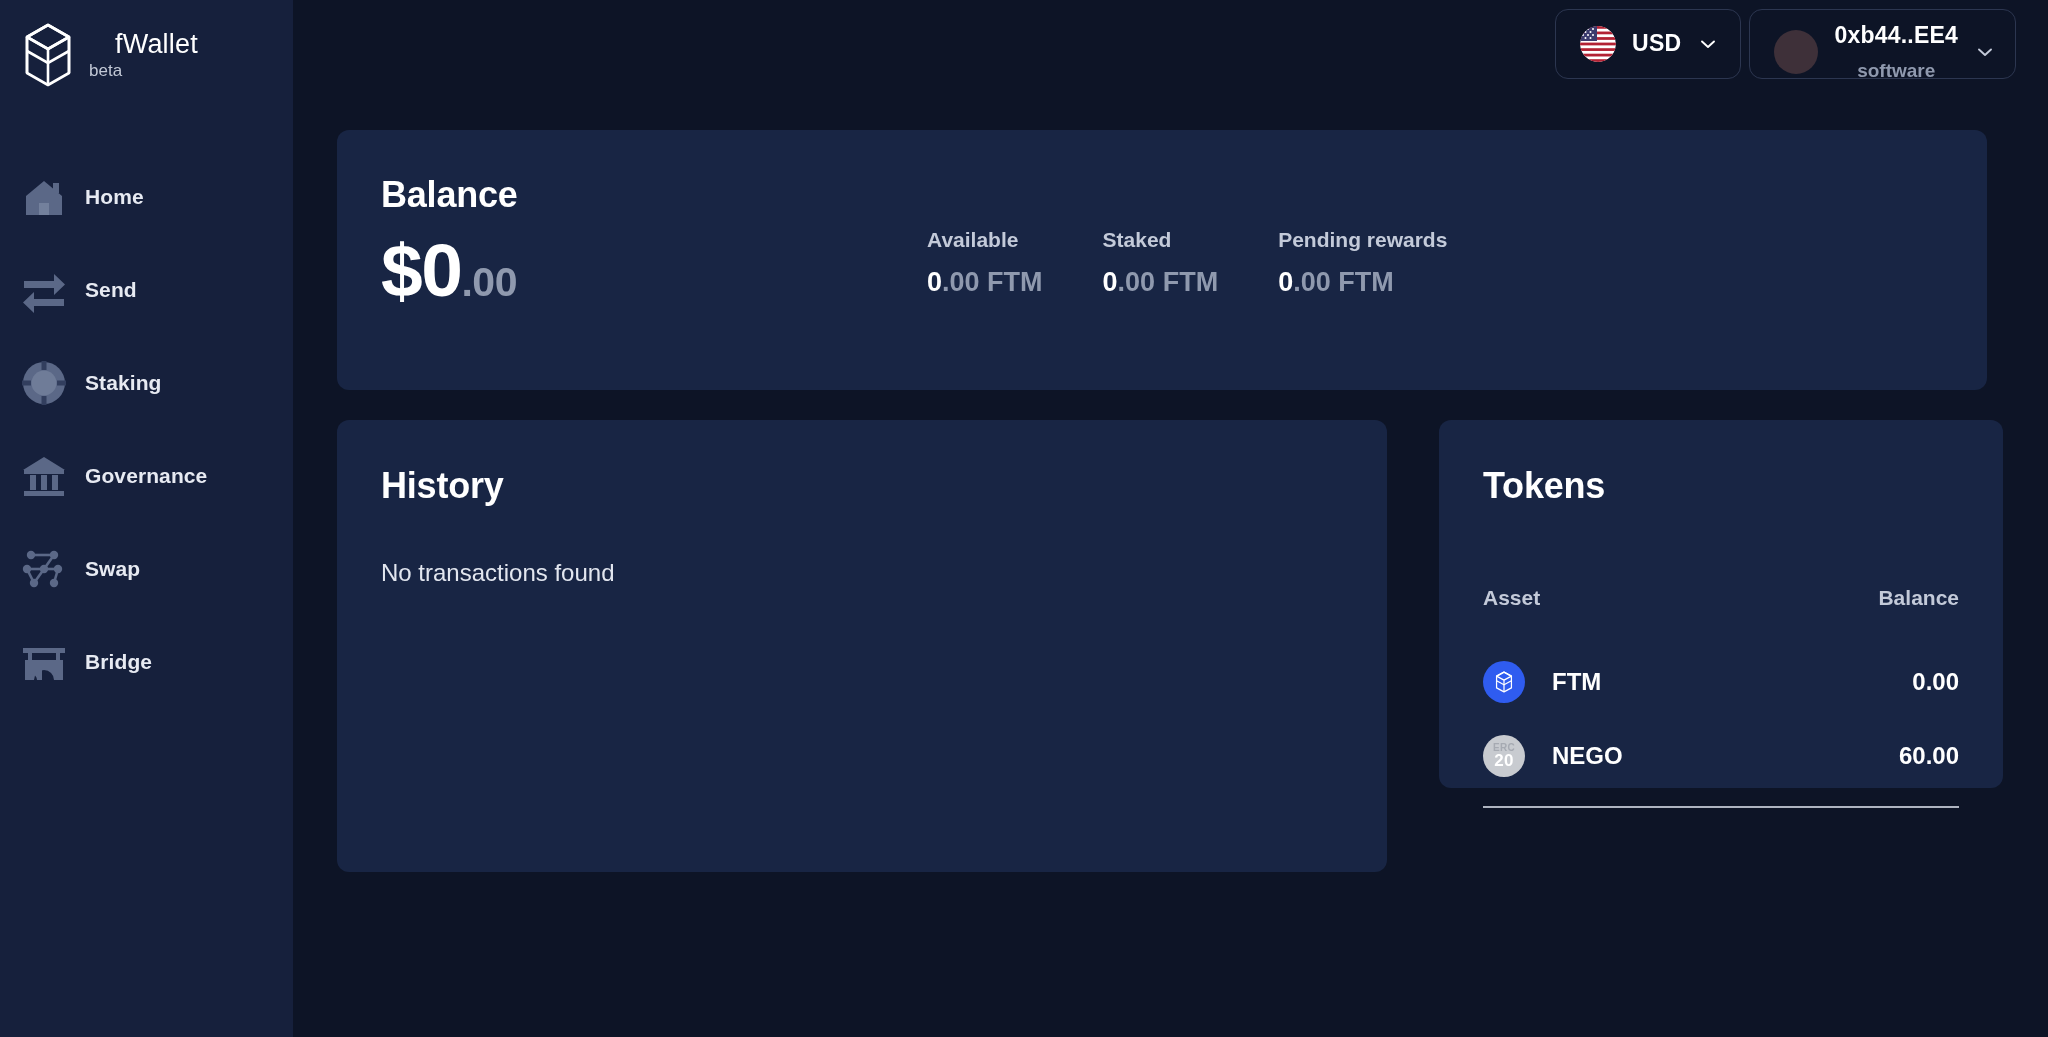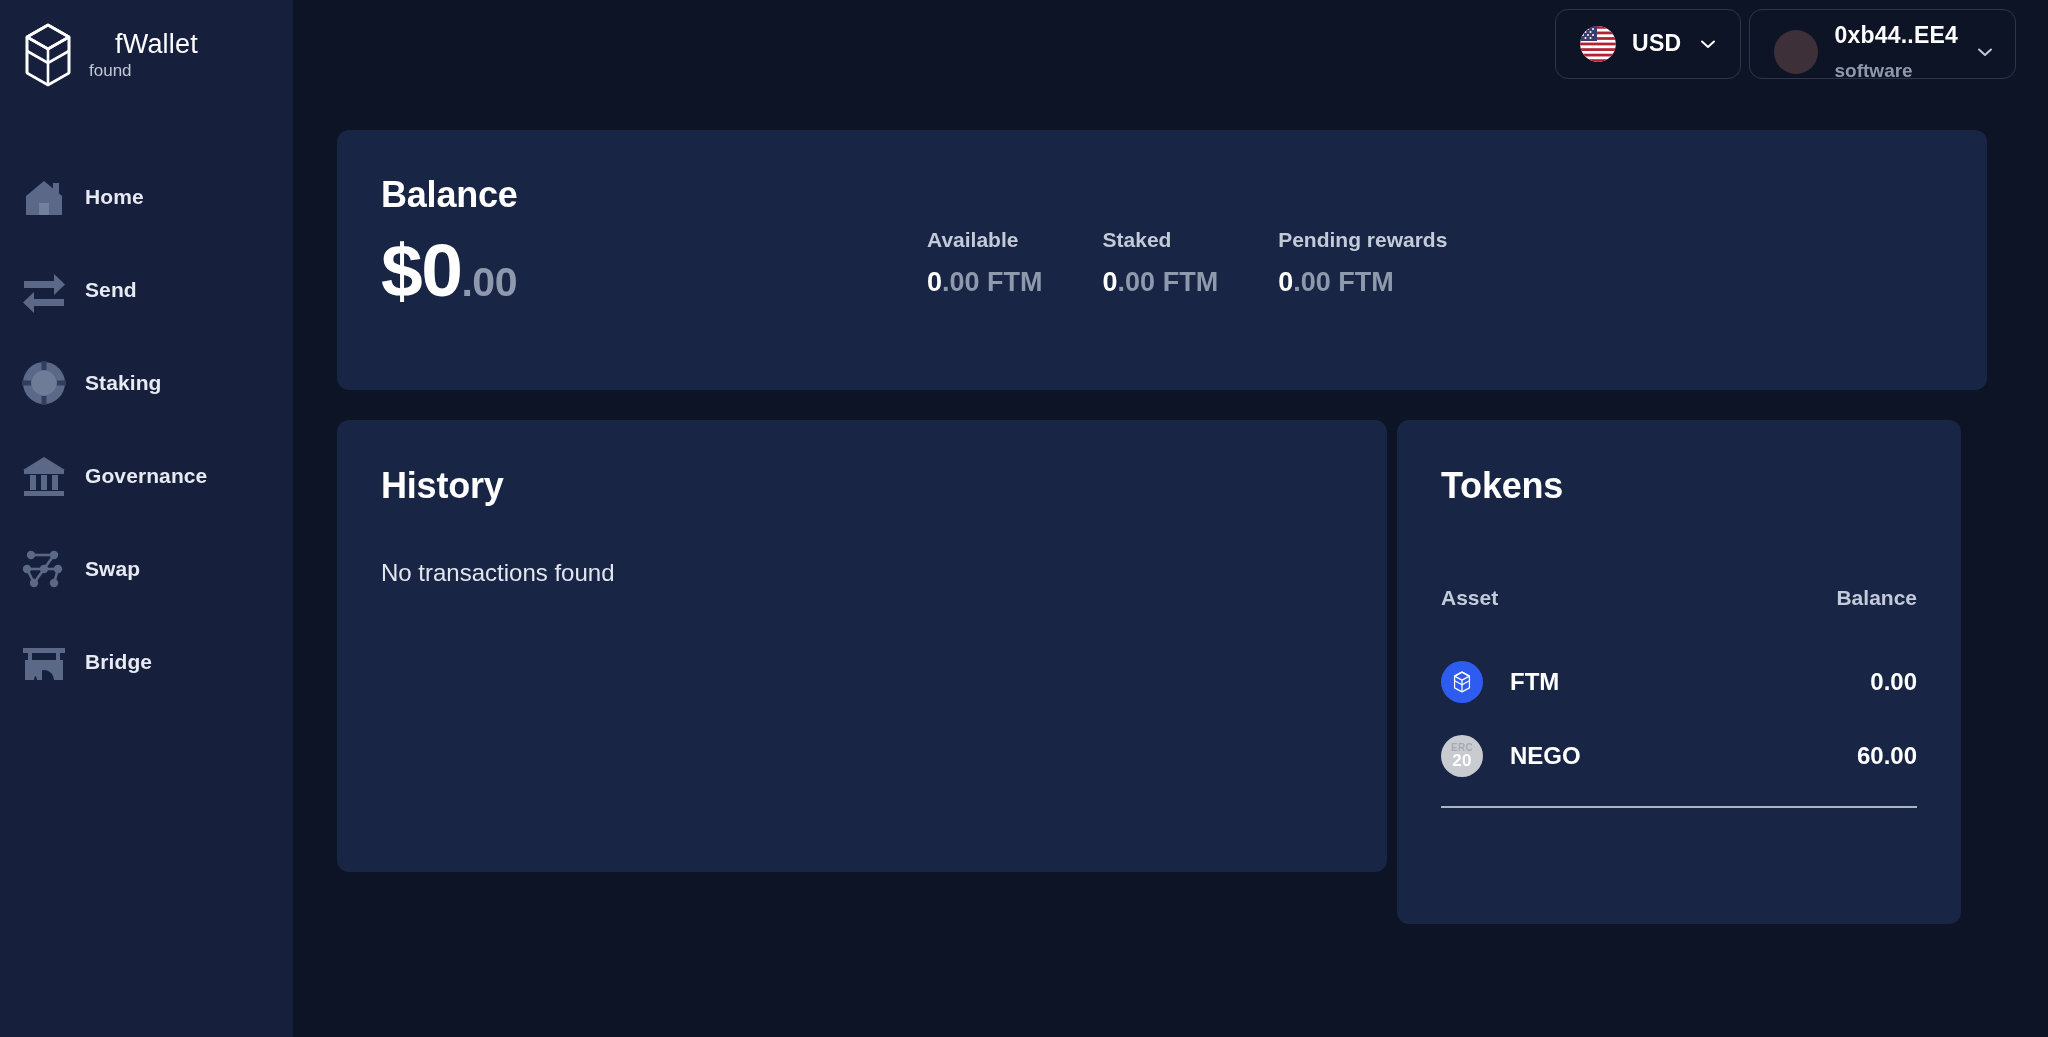--- a/index.html
+++ b/index.html
@@ -51,21 +51,21 @@
     height:70px; cursor:pointer;
   }
   #currency-pill { padding:0 22px 1px 24px; gap:16px; }
   .flag {
     width:36px; height:36px; border-radius:50%;
     overflow:hidden; flex:0 0 36px; position:relative;
   }
   .pill-text { font-size:23px; font-weight:700; color:#ffffff; letter-spacing:.3px; }
   .chev { width:20px; height:20px; flex:0 0 20px; }
 
-  #account-pill { padding:16px 20px 0 24px; gap:17px; }
+  #account-pill { padding:16px 20px 0 24px; gap:17px;text-align:center; }
   .avatar {
     width:44px; height:44px; border-radius:50%;
     background:#3e3039; flex:0 0 44px;
   }
   .acct-col { display:flex; flex-direction:column; line-height:1.15; }
   .acct-addr { font-size:23px; font-weight:700; color:#ffffff; letter-spacing:.2px; }
   .acct-sub { font-size:19px; font-weight:700; color:#8f99ae; margin-top:12px; }
 
   
   .card { background:#182544; border-radius:12px; position:absolute; }
@@ -88,21 +88,21 @@
   .stat-value { margin-top:15px; font-size:27px; font-weight:700; color:#ffffff; white-space:nowrap; }
   .stat-value .dim { color:#8f99ae; }
 
   #history-card { left:44px; top:420px; width:1050px; height:452px; }
   #history-card .card-title { position:absolute; left:44px; top:45px; }
   #history-empty {
     position:absolute; left:44px; top:139px;
     font-size:24px; color:#e2e6ef; font-weight:400;
   }
 
-  #tokens-card { left:1104px; top:420px; width:564px; height:504px; }
+  #tokens-card { left:1146px; top:420px; width:564px; height:368px; }
   #tokens-card .card-title { position:absolute; left:44px; top:45px; }
   .tok-head {
     position:absolute; left:44px; right:44px; top:166px;
     display:flex; justify-content:space-between;
   }
   .tok-head span { font-size:21px; font-weight:700; color:#c3cad9; }
 
   .tok-list { position:absolute; left:44px; right:44px; top:225px; }
   .tok-row {
     display:flex; align-items:center; height:74px;
@@ -134,21 +134,21 @@
           <path d="M26 3 L47 15 L26 27 L5 15 Z" stroke="#ffffff" stroke-width="2.6" fill="none" stroke-linejoin="round"></path>
           <path d="M5 15 L26 27 L47 15" stroke="#ffffff" stroke-width="2.6" fill="none"></path>
           <path d="M5 29 L26 41 L47 29" stroke="#ffffff" stroke-width="2.6" fill="none"></path>
           <path d="M26 27 L26 63" stroke="#ffffff" stroke-width="2.6"></path>
           <path d="M5 15 L5 51" stroke="#ffffff" stroke-width="2.6"></path>
           <path d="M47 15 L47 51" stroke="#ffffff" stroke-width="2.6"></path>
         </svg>
       </span>
       <span class="logo-text">
         <span class="logo-title">fWallet</span>
-        <span class="logo-sub">found</span>
+        <span class="logo-sub">beta</span>
       </span>
     </div>
 
     <nav class="nav">
 
       <a class="nav-item">
         <span class="nav-ico">
           <svg viewBox="0 0 48 48" width="48" height="48">
             <path d="M6 23 L24 8 L42 23 L42 42 L6 42 Z" fill="#5b6887"></path>
             <rect x="33" y="10" width="6" height="10" fill="#5b6887"></rect>

